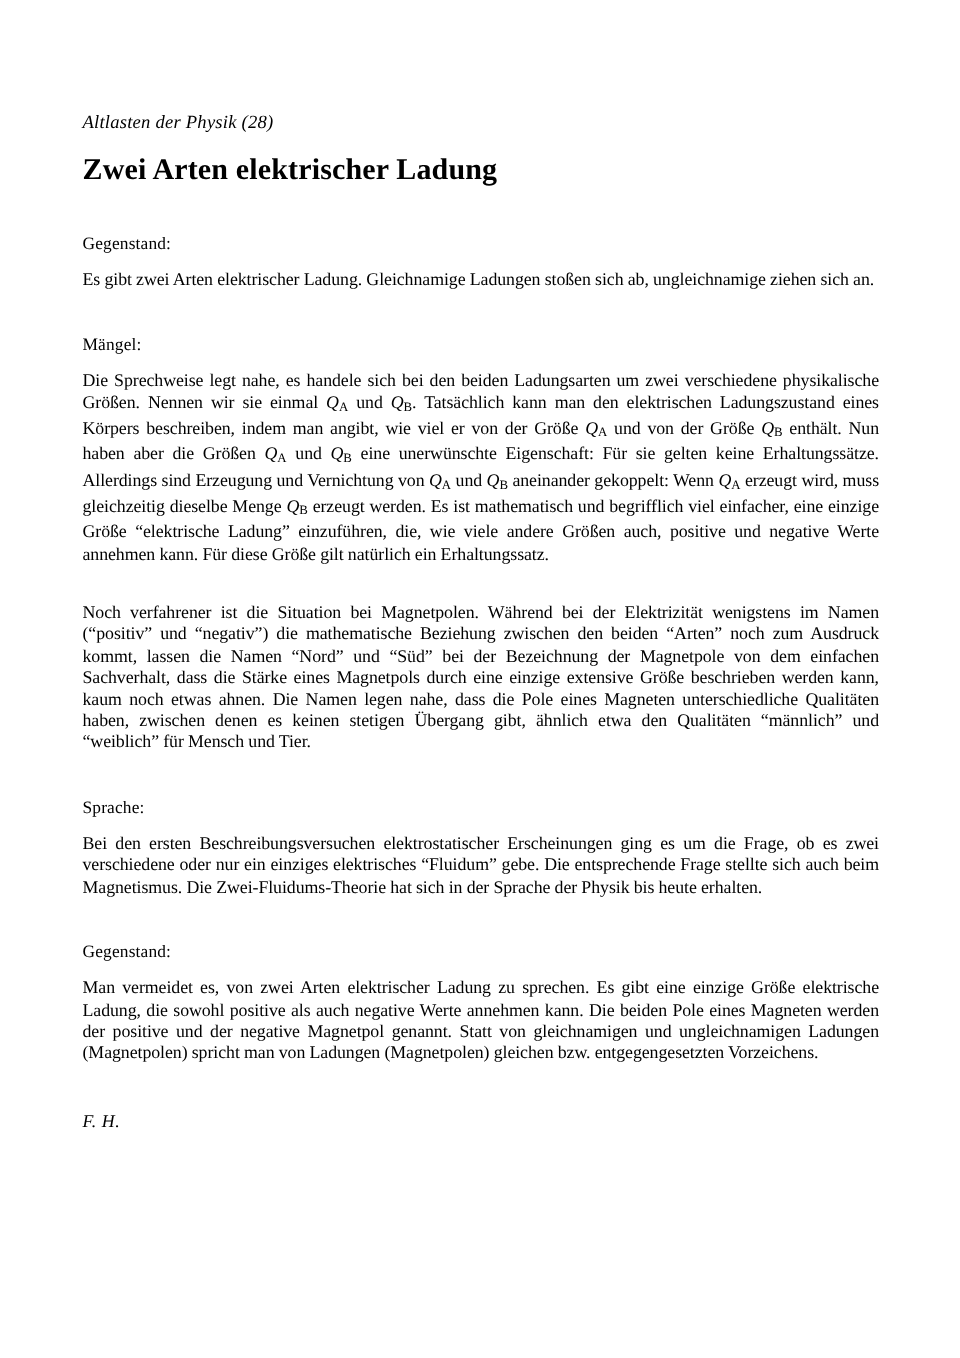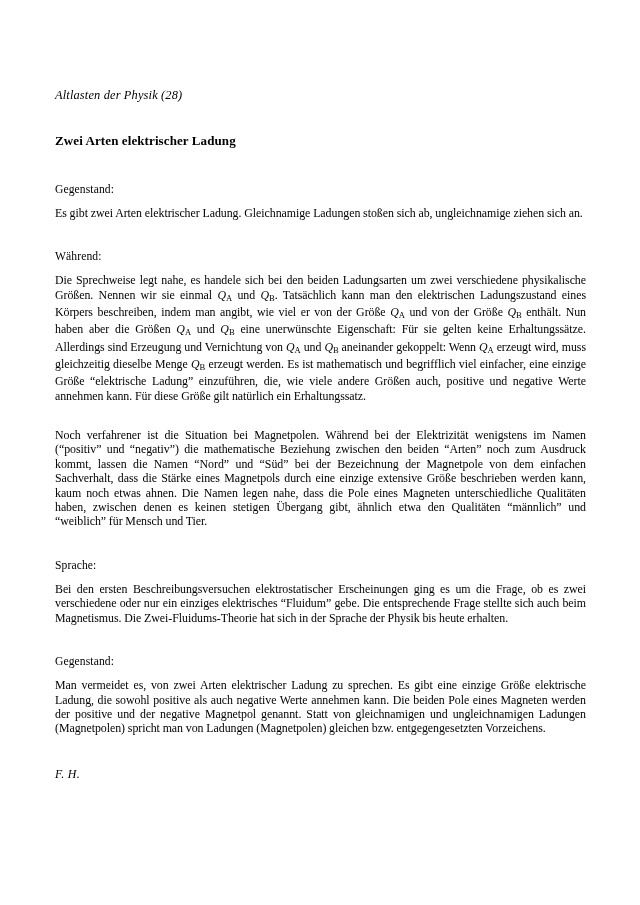--- a/index.html
+++ b/index.html
@@ -19,40 +19,40 @@
     position: relative;
     width: 640px;
     height: 905px;
     background: #ffffff;
     box-sizing: border-box;
   }
 
   .content {
     position: absolute;
     left: 55px;
-    top: 88px;
+    top: 74px;
     width: 531px;
   }
 
   
   .running-head {
     font-style: italic;
     font-size: 12.4px;
     line-height: 15px;
     letter-spacing: 0.15px;
     margin: 0 0 0 0;
   }
 
   
   .article-title {
     font-weight: bold;
-    font-size: 13px;
+    font-size: 20px;
     line-height: 17px;
     letter-spacing: 0.1px;
-    margin: 29px 0 0 0;
+    margin: 16px 0 0 0;
   }
 
   .section {
     margin-top: 30px;
   }
   .section.first {
     margin-top: 34px;
   }
 
   .section-label {
@@ -105,21 +105,21 @@
     <div class="running-head">Altlasten der Physik (28)</div>
 
     <h1 class="article-title">Zwei Arten elektrischer Ladung</h1>
 
     <div class="section first">
       <div class="section-label">Gegenstand:</div>
       <p class="body-text">Es gibt zwei Arten elektrischer Ladung. Gleichnamige Ladungen stoßen sich ab, ungleichnamige ziehen sich an.</p>
     </div>
 
     <div class="section">
-      <div class="section-label">Während:</div>
+      <div class="section-label">Mängel:</div>
 
       <p class="body-text">Die Sprechweise legt nahe, es handele sich bei den beiden Ladungsarten um zwei verschiedene physikalische Größen. Nennen wir sie einmal <span class="var"><span>Q</span><span class="sub">A</span></span> und <span class="var"><span>Q</span><span class="sub">B</span></span>. Tatsächlich kann man den elektrischen Ladungszustand eines Körpers beschreiben, indem man angibt, wie viel er von der Größe <span class="var"><span>Q</span><span class="sub">A</span></span> und von der Größe <span class="var"><span>Q</span><span class="sub">B</span></span> enthält. Nun haben aber die Größen <span class="var"><span>Q</span><span class="sub">A</span></span> und <span class="var"><span>Q</span><span class="sub">B</span></span> eine unerwünschte Eigenschaft: Für sie gelten keine Erhaltungssätze. Allerdings sind Erzeugung und Vernichtung von <span class="var"><span>Q</span><span class="sub">A</span></span> und <span class="var"><span>Q</span><span class="sub">B</span></span> aneinander gekoppelt: Wenn <span class="var"><span>Q</span><span class="sub">A</span></span> erzeugt wird, muss gleichzeitig dieselbe Menge <span class="var"><span>Q</span><span class="sub">B</span></span> erzeugt werden. Es ist mathematisch und begrifflich viel einfacher, eine einzige Größe “elektrische Ladung” einzuführen, die, wie viele andere Größen auch, positive und negative Werte annehmen kann. Für diese Größe gilt natürlich ein Erhaltungssatz.</p>
 
       <p class="body-text">Noch verfahrener ist die Situation bei Magnetpolen. Während bei der Elektrizität wenigstens im Namen (“positiv” und “negativ”) die mathematische Beziehung zwischen den beiden “Arten” noch zum Ausdruck kommt, lassen die Namen “Nord” und “Süd” bei der Bezeichnung der Magnetpole von dem einfachen Sachverhalt, dass die Stärke eines Magnetpols durch eine einzige extensive Größe beschrieben werden kann, kaum noch etwas ahnen. Die Namen legen nahe, dass die Pole eines Magneten unterschiedliche Qualitäten haben, zwischen denen es keinen stetigen Übergang gibt, ähnlich etwa den Qualitäten “männlich” und “weiblich” für Mensch und Tier.</p>
     </div>
 
     <div class="section">
       <div class="section-label">Sprache:</div>
       <p class="body-text">Bei den ersten Beschreibungsversuchen elektrostatischer Erscheinungen ging es um die Frage, ob es zwei verschiedene oder nur ein einziges elektrisches “Fluidum” gebe. Die entsprechende Frage stellte sich auch beim Magnetismus. Die Zwei-Fluidums-Theorie hat sich in der Sprache der Physik bis heute erhalten.</p>
     </div>

